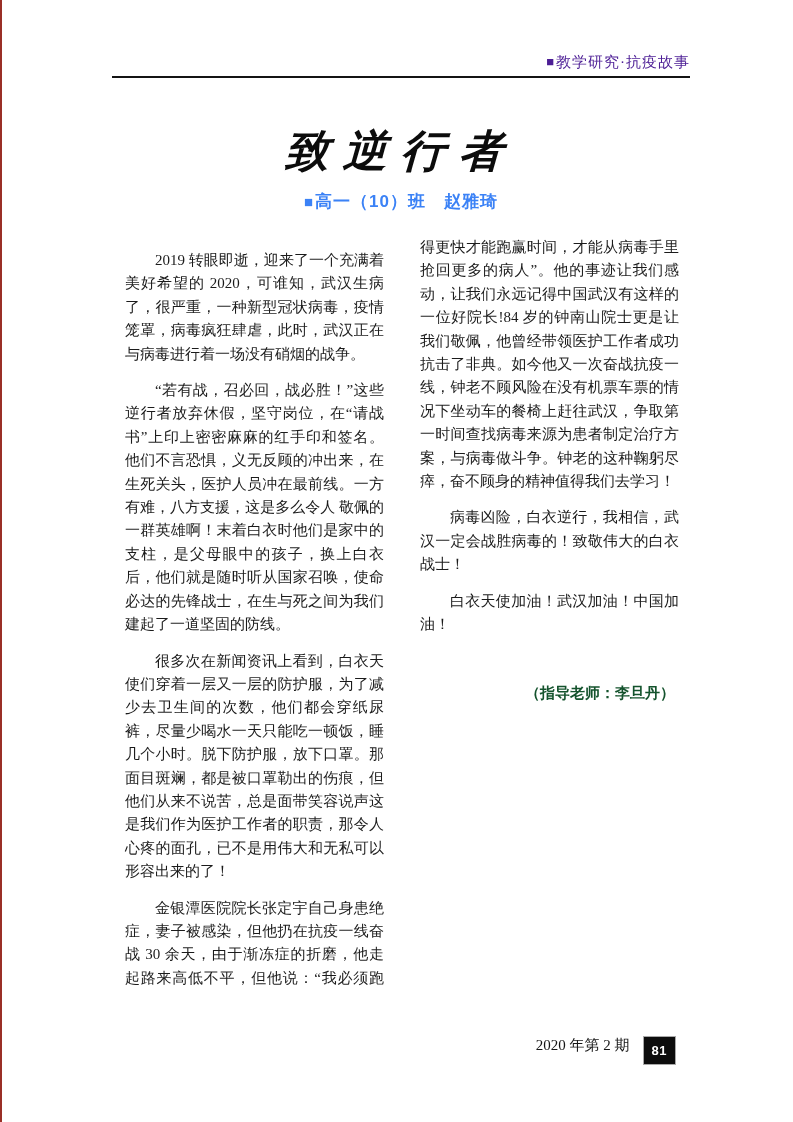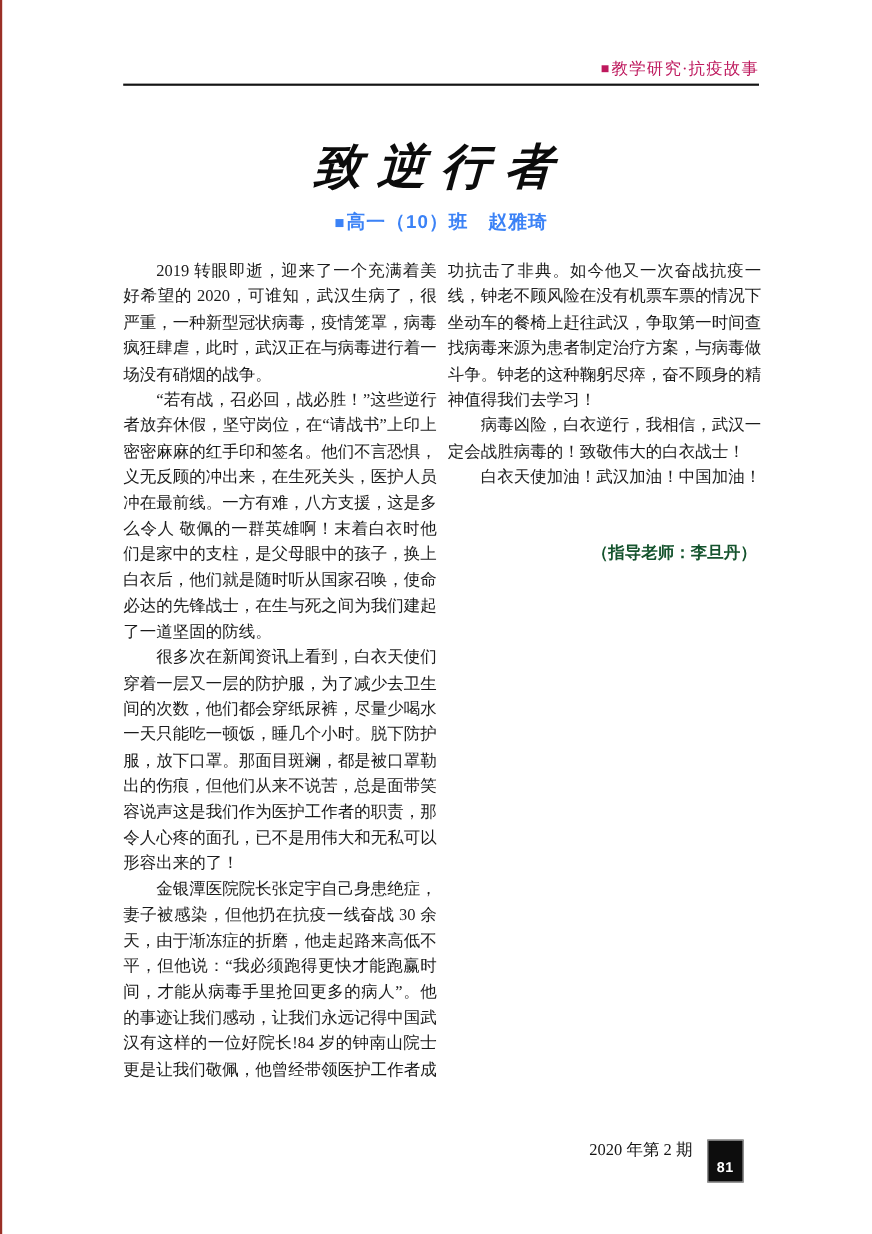--- a/index.html
+++ b/index.html
@@ -10,21 +10,21 @@
     font-family:"Liberation Serif", serif;
     color:#1d1d1d;
     overflow:hidden;
   }
   .spine-line{
     position:absolute;left:0;top:0;width:2px;height:1122px;
     background:#9a2f26;
   }
   .header{
     position:absolute;left:112px;top:53px;width:578px;
-    text-align:right;font-size:15px;color:#be185d;
+    text-align:right;font-size:15px;color:#4c1d95;
     letter-spacing:1px;white-space:nowrap;
   }
   .header .sq{font-size:13px;position:relative;top:-1px;margin-right:1px;}
   .header-rule{
     position:absolute;left:112px;top:76px;width:578px;height:2px;
     background:#141414;
   }
   .title{
     position:absolute;left:112px;top:122px;width:578px;
     text-align:center;
@@ -43,39 +43,39 @@
   }
   .byline .sq{font-size:15px;margin-right:1px;}
   .article{
     position:absolute;left:112px;top:236px;width:580px;height:758px;
     column-count:2;column-gap:10px;column-fill:auto;
     font-size:15px;line-height:23.4px;
     text-align:justify;
     color:#1b1b1b;
     overflow:hidden;
   }
-  .article p{margin:0;text-indent:2em;}
+  .article p{margin:13px;text-indent:2em;}
   .article p.teacher{
     text-indent:0;text-align:right;
     margin-top:44px;padding-right:4px;
     font-family:"Liberation Sans", sans-serif;
     font-weight:bold;font-size:15px;color:#14532d;
   }
   .footer{
     position:absolute;left:112px;top:1036px;width:564px;
     display:flex;justify-content:flex-end;gap:13px;
     font-size:15px;color:#151515;
   }
   .page-badge{
     display:inline-block;
     background:#0d0d0d;color:#ffffff;
     font-family:"Liberation Sans", sans-serif;
     font-size:13px;font-weight:bold;
     line-height:1;
-    padding:17px 8px 7px 8px;
+    padding:7px 8px 7px 8px;
     border:1px solid #a9a9a9;
     letter-spacing:0.5px;
   }
 </style>
 </head>
 <body>
 
 <div class="spine-line"></div>
 
 <div class="header">

